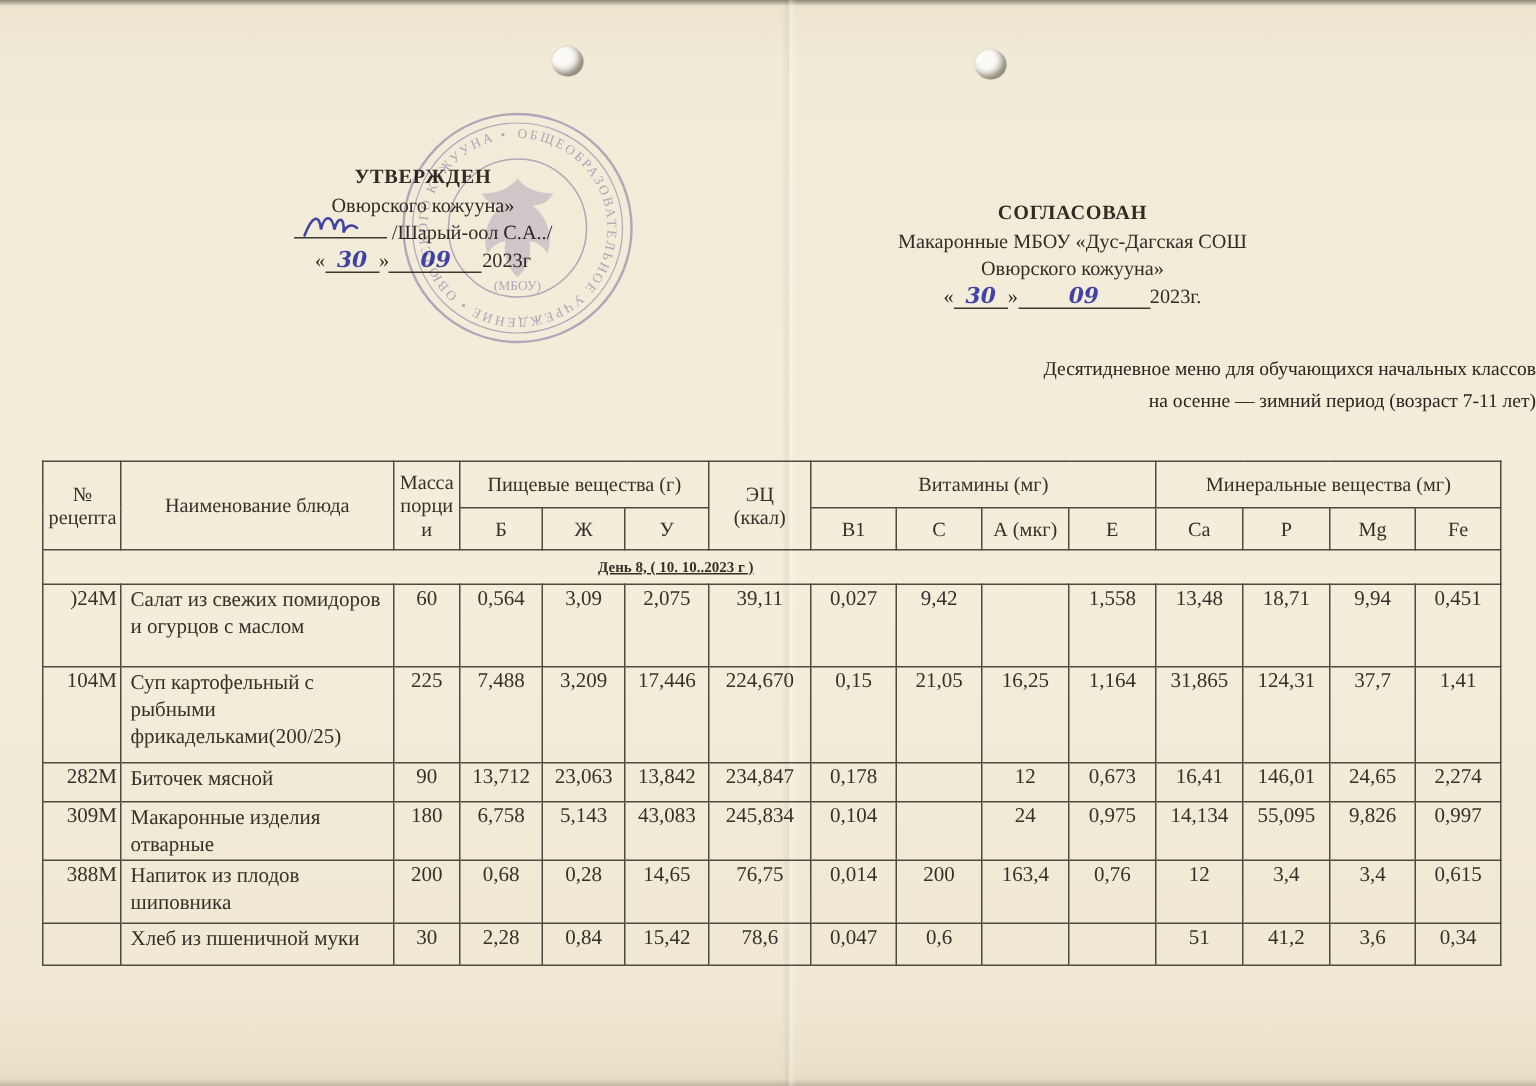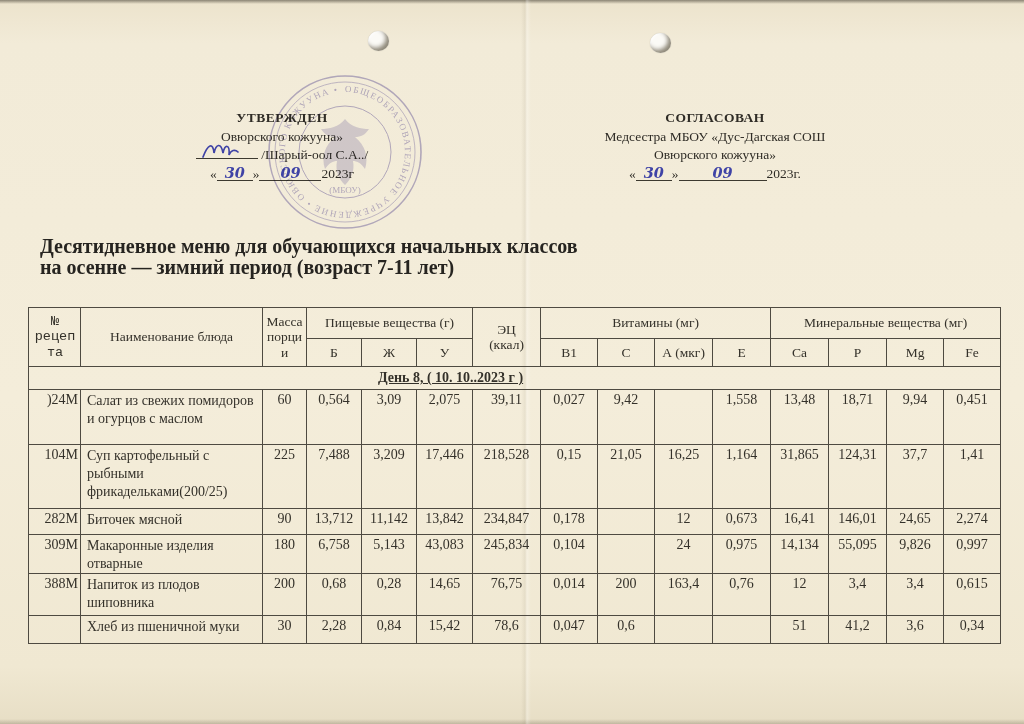--- a/index.html
+++ b/index.html
@@ -16,55 +16,55 @@
     background:linear-gradient(90deg,rgba(0,0,0,0),rgba(125,115,92,.10) 40%,rgba(255,255,255,.28) 60%,rgba(0,0,0,0));}
   .hole{position:absolute;width:21px;height:20px;border-radius:50%;background:#fbfaf6;
     box-shadow:inset -3px -3px 4px rgba(122,115,98,.85), inset 1px 1px 2px rgba(255,255,255,.95), 0 0 1px rgba(90,85,70,.4);}
   .hole.h1{left:368px;top:31px;}
   .hole.h2{left:650px;top:33px;}
 
   
   .appr{position:absolute;top:109px;width:310px;text-align:center;font-size:13.5px;line-height:18.5px;}
   .appr .hd{font-weight:bold;letter-spacing:.5px;}
   .appr.left{left:127px;}
-  .appr.right{left:560px;}
+  .appr.right{left:560px;margin-top:24px;}
   .uline{display:inline-block;border-bottom:1px solid #3c392f;height:12px;vertical-align:baseline;position:relative;}
   .sigline{width:62px;}
   .sigline svg{position:absolute;left:4px;bottom:-4px;overflow:visible;}
   .slot{display:inline-block;min-width:36px;border-bottom:1px solid #3c392f;text-align:center;
     color:#3f43a6;font-style:italic;font-weight:bold;font-size:14.5px;font-family:"DejaVu Serif",serif;height:15px;line-height:15px;}
   .slot.wide{min-width:62px;}
   .slot.xwide{min-width:88px;}
 
   
   .stamp{position:absolute;left:258px;top:65px;width:174px;height:174px;pointer-events:none;
     mix-blend-mode:multiply;filter:blur(.4px);opacity:.8;}
 
   
-  .title{position:absolute;left:40px;top:236px;width:984px;text-align:left;
-    font-weight:bold;font-size:20px;line-height:20.5px;color:#262420;}
+  .title{position:absolute;left:40px;top:236px;width:984px;text-align:right;
+    font-weight:normal;font-size:13px;line-height:20.5px;color:#262420;}
 
   
   .menu-table{position:absolute;left:28px;top:307px;border-collapse:collapse;table-layout:fixed;width:972px;
     font-size:14px;color:#34312a;}
   .menu-table th,.menu-table td{border:1px solid #4e4a41;font-weight:normal;padding:0;}
   .menu-table thead th{font-size:13.5px;text-align:center;vertical-align:middle;padding:1px 2px;line-height:15.5px;}
   .menu-table thead tr:nth-child(1){height:31px;}
   .menu-table thead tr:nth-child(2){height:28px;}
-  .w-no{display:block;width:48px;margin:0 auto;overflow-wrap:break-word;font-family:Liberation Mono, monospace;}
+  .w-no{display:block;width:48px;margin:0 auto;overflow-wrap:break-word;}
   .w-mass{display:block;width:38px;margin:0 auto;overflow-wrap:break-word;}
   .w-ec{display:inline-block;width:46px;}
   .menu-table tbody tr:nth-child(1){height:23px;}
   .menu-table tbody tr:nth-child(2){height:55px;}
   .menu-table tbody tr:nth-child(3){height:64px;}
   .menu-table tbody tr:nth-child(4){height:26px;margin-top:36px;}
   .menu-table tbody tr:nth-child(5){height:37px;}
   .menu-table tbody tr:nth-child(6){height:42px;}
   .menu-table tbody tr:nth-child(7){height:28px;}
-  .menu-table td.day{ text-align:center;font-weight:bold;font-size:14px;padding-right:128px;vertical-align:middle;}
+  .menu-table td.day{ text-align:center;font-weight:bold;font-size:10px;padding-right:128px;vertical-align:middle;}
   .day-text{text-decoration:underline;}
   .menu-table td.code{text-align:right;vertical-align:top;padding:2px 2px 0 3px;}
   .menu-table td.name{text-align:left;vertical-align:top;padding:2px 4px 0 6px;line-height:18px;}
   .menu-table td.num{text-align:center;vertical-align:top;padding-top:2px;}
 </style>
 </head>
 <body>
 
 <div class="page">
   <div class="edge-top"></div>
@@ -82,21 +82,21 @@
           </svg></span>
       <span>/Шарый-оол С.А../</span>
     </div>
     <div>
       <span>«</span><span class="slot">30</span><span>»</span><span class="slot wide">09</span><span>2023г</span>
     </div>
   </div>
 
   <div class="appr right">
     <div class="hd">СОГЛАСОВАН</div>
-    <div>Медсестра МБОУ «Дус-Дагская  СОШ</div>
+    <div>Макаронные МБОУ «Дус-Дагская  СОШ</div>
     <div>Овюрского  кожууна»</div>
     <div>
       <span>«</span><span class="slot">30</span><span>»</span><span class="slot xwide">09</span><span>2023г.</span>
     </div>
   </div>
 
   <svg class="stamp" viewBox="0 0 174 174">
     <g stroke="#6f63b2" fill="none" opacity="0.6">
       <circle cx="87" cy="87" r="76" stroke-width="1.6"></circle>
       <circle cx="87" cy="87" r="70" stroke-width="0.8"></circle>
@@ -186,36 +186,36 @@
           <td class="num">9,94</td>
           <td class="num">0,451</td>
         </tr>
         <tr>
           <td class="code">104М</td>
           <td class="name">Суп картофельный с рыбными фрикадельками(200/25)</td>
           <td class="num">225</td>
           <td class="num">7,488</td>
           <td class="num">3,209</td>
           <td class="num">17,446</td>
-          <td class="num">218,528</td>
+          <td class="num">224,670</td>
           <td class="num">0,15</td>
           <td class="num">21,05</td>
           <td class="num">16,25</td>
           <td class="num">1,164</td>
           <td class="num">31,865</td>
           <td class="num">124,31</td>
           <td class="num">37,7</td>
           <td class="num">1,41</td>
         </tr>
         <tr>
           <td class="code">282М</td>
           <td class="name">Биточек мясной</td>
           <td class="num">90</td>
           <td class="num">13,712</td>
-          <td class="num">11,142</td>
+          <td class="num">23,063</td>
           <td class="num">13,842</td>
           <td class="num">234,847</td>
           <td class="num">0,178</td>
           <td class="num"></td>
           <td class="num">12</td>
           <td class="num">0,673</td>
           <td class="num">16,41</td>
           <td class="num">146,01</td>
           <td class="num">24,65</td>
           <td class="num">2,274</td>

